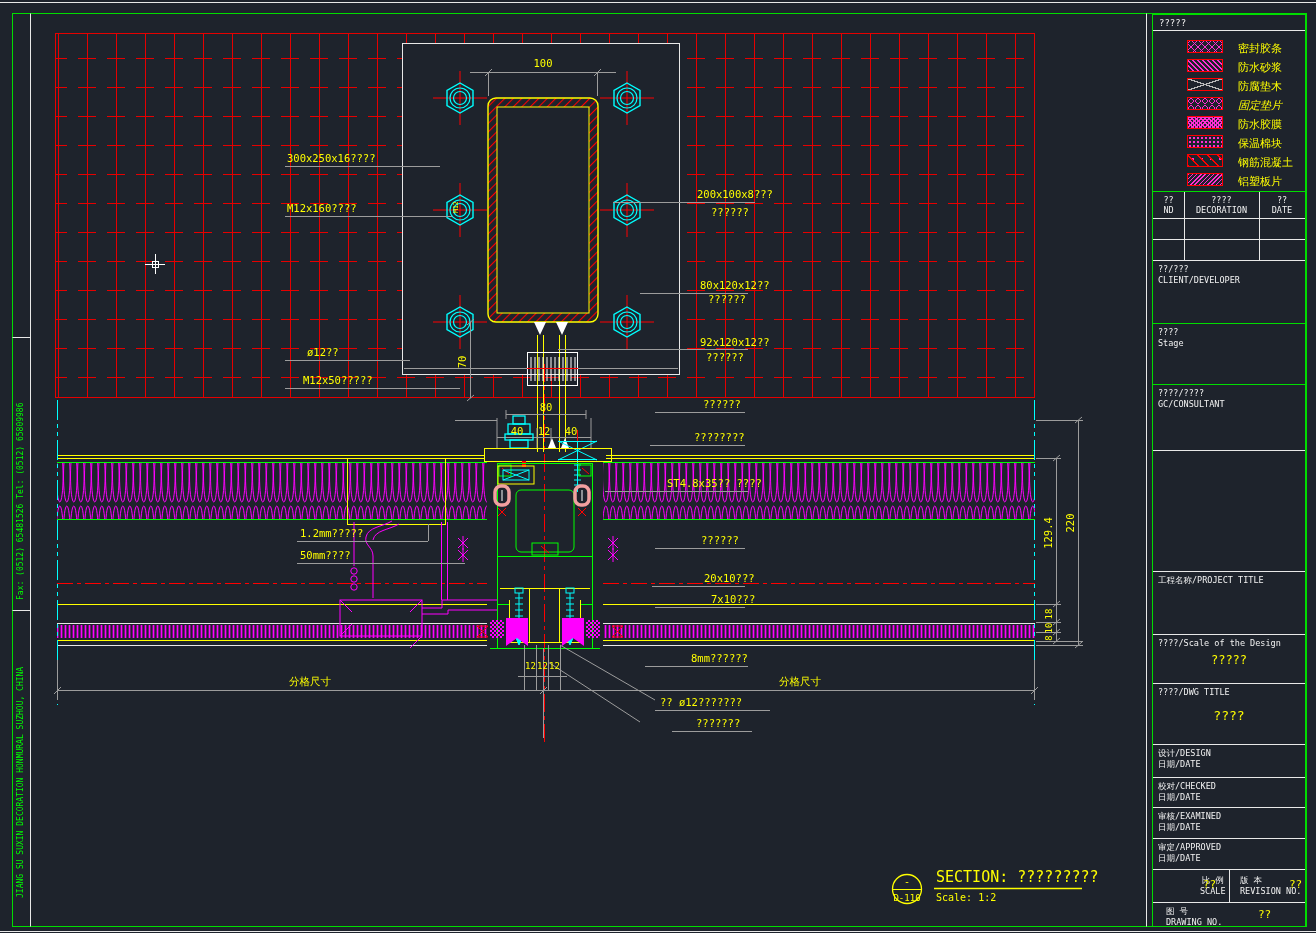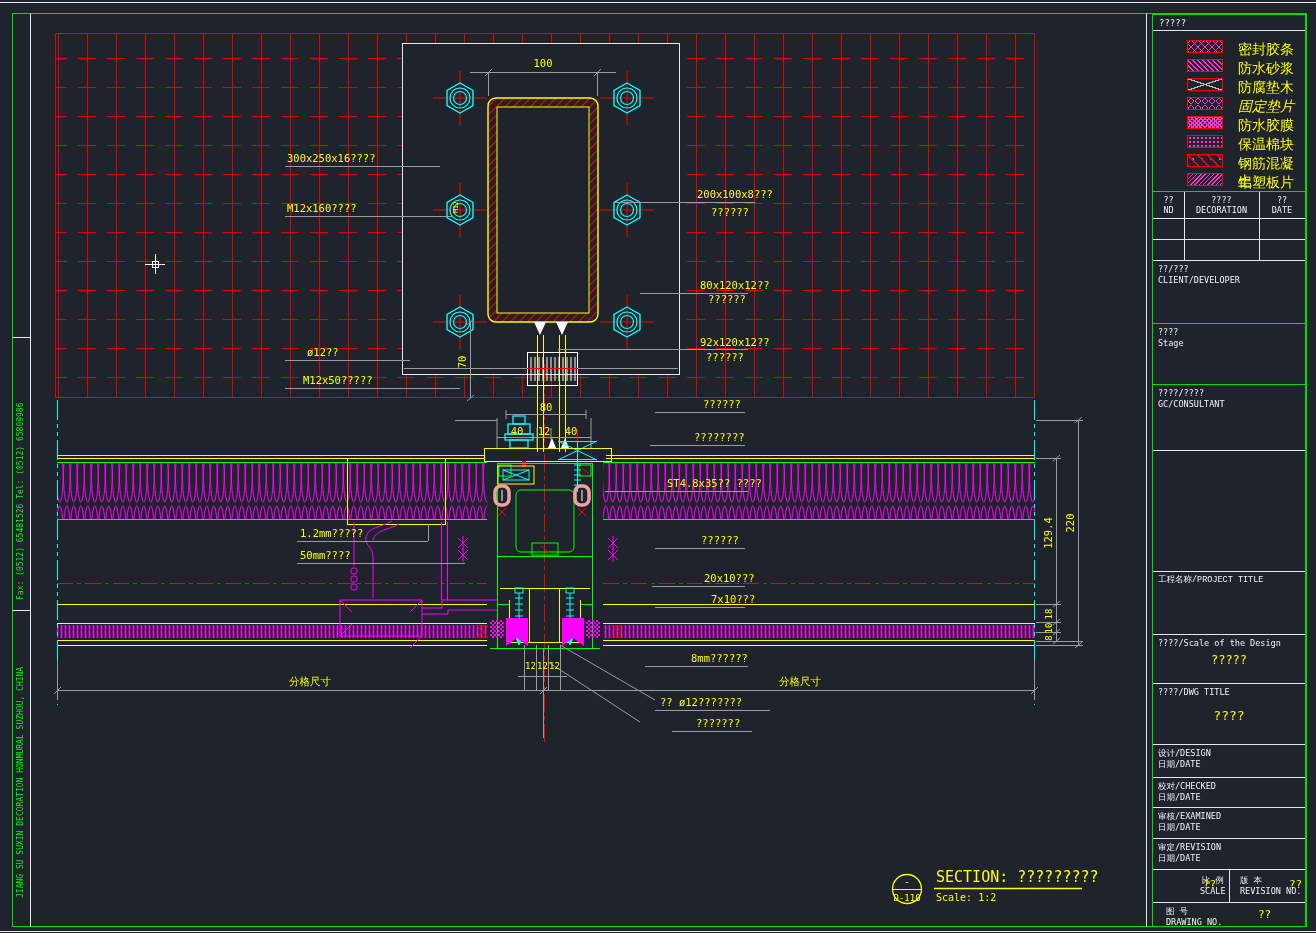--- a/index.html
+++ b/index.html
@@ -11,21 +11,21 @@
           border:1px solid #00dd00;box-sizing:border-box;}
   .tb-sec{position:absolute;left:0;width:152px;box-sizing:border-box;}
   .div-w{border-top:1px solid #e8e8e8;}
   .div-g{border-top:1px solid #00dd00;}
   .tb-txt{color:#f2f2f2;font-size:8.5px;line-height:11px;padding:3px 0 0 5px;white-space:pre-line;}
   .tb-val{color:#ffff00;text-align:center;font-size:12px;}
   
   .lg-head{color:#f2f2f2;font-size:9px;padding:3px 0 2px 6px;border-bottom:1px solid #e8e8e8;}
   .lg-row{position:absolute;left:0;width:152px;height:19px;}
   .lg-sw{position:absolute;left:34px;top:2px;width:36px;height:13px;border:1px solid #ff0000;box-sizing:border-box;background:#1e232c;}
-  .lg-lb{position:absolute;left:85px;top:3px;color:#ffff00;font-size:14px;}
+  .lg-lb{position:absolute;left:85px;top:3px;color:#ffff00;font-size:11px;}
   .p1{background-image:repeating-linear-gradient(45deg,#ff2fd2 0 1px,transparent 1px 5px),repeating-linear-gradient(-45deg,#ff2fd2 0 1px,transparent 1px 5px);}
   .p2{background-image:repeating-linear-gradient(45deg,#ff2fd2 0 1.2px,transparent 1.2px 3.5px);}
   .p3{background-image:linear-gradient(to bottom right,transparent 47%,#b9b9b9 47% 53%,transparent 53%),linear-gradient(to bottom left,transparent 47%,#b9b9b9 47% 53%,transparent 53%);}
   .p4{background-image:radial-gradient(circle 3px at 3px 3px,transparent 1.7px,#ff2fd2 1.8px 2.6px,transparent 2.7px);background-size:7px 7px;}
   .p5{background-image:repeating-linear-gradient(45deg,#ff2fd2 0 1.4px,transparent 1.4px 3px),repeating-linear-gradient(-45deg,#ff2fd2 0 1.4px,transparent 1.4px 3px);}
   .p6{background-image:radial-gradient(circle 2px at 2px 2px,#ff2fd2 1.2px,transparent 1.3px);background-size:4px 4px;}
   .p7{background-image:repeating-linear-gradient(45deg,#ff0000 0 1px,transparent 1px 7px),radial-gradient(circle 1.5px at 5px 4px,#ff2fd2 1px,transparent 1.2px);background-size:auto,9px 8px;}
   .p8{background-image:repeating-linear-gradient(135deg,#ff2fd2 0 1px,transparent 1px 3px),repeating-linear-gradient(0deg,transparent 0 3px,#1e232c 3px 4px);}
   
   .rt-cell{position:absolute;color:#f2f2f2;font-size:8.5px;line-height:10px;text-align:center;white-space:pre-line;}
@@ -473,42 +473,42 @@
   <div class="tb-sec div-w" style="top:245px;height:63px;">
     <div class="tb-txt"><span>??/???</span><br><span>CLIENT/DEVELOPER</span></div>
   </div>
   <div class="tb-sec div-g" style="top:308px;height:61px;">
     <div class="tb-txt"><span>????</span><br><span>Stage</span></div>
   </div>
   <div class="tb-sec div-g" style="top:369px;height:66px;">
     <div class="tb-txt"><span>????/????</span><br><span>GC/CONSULTANT</span></div>
   </div>
   <div class="tb-sec div-w" style="top:435px;height:121px;"></div>
-  <div class="tb-sec div-w" style="top:556px;height:63px;font-family:Liberation Mono, monospace;">
+  <div class="tb-sec div-w" style="top:556px;height:63px;">
     <div class="tb-txt">工程名称/PROJECT TITLE</div>
   </div>
   <div class="tb-sec div-w" style="top:619px;height:49px;">
     <div class="tb-txt">????/Scale of the Design</div>
     <div class="tb-val" style="margin-top:4px;">?????</div>
   </div>
   <div class="tb-sec div-w" style="top:668px;height:61px;">
     <div class="tb-txt">????/DWG TITLE</div>
     <div class="tb-val" style="margin-top:10px;font-size:13px;">????</div>
   </div>
   <div class="tb-sec div-w" style="top:729px;height:33px;">
     <div class="tb-txt"><span>设计/DESIGN</span><br><span>日期/DATE</span></div>
   </div>
   <div class="tb-sec div-w" style="top:762px;height:30px;">
     <div class="tb-txt"><span>校对/CHECKED</span><br><span>日期/DATE</span></div>
   </div>
   <div class="tb-sec div-w" style="top:792px;height:31px;">
     <div class="tb-txt"><span>审核/EXAMINED</span><br><span>日期/DATE</span></div>
   </div>
   <div class="tb-sec div-w" style="top:823px;height:31px;">
-    <div class="tb-txt"><span>审定/REVISION</span><br><span>日期/DATE</span></div>
+    <div class="tb-txt"><span>审定/APPROVED</span><br><span>日期/DATE</span></div>
   </div>
   <div class="tb-sec div-w" style="top:854px;height:33px;">
     <div class="vline" style="left:76px;top:0;height:33px;"></div>
     <div class="tb-txt" style="position:absolute;left:6px;top:2px;text-align:center;margin-left:36px;"><span>比 例</span><br><span>SCALE</span></div>
     <div style="position:absolute;left:50px;top:8px;color:#ffff00;font-size:11px;">??</div>
     <div class="tb-txt" style="position:absolute;left:82px;top:2px;"><span>版 本</span><br><span>REVISION NO.</span></div>
     <div style="position:absolute;left:136px;top:8px;color:#ffff00;font-size:11px;">??</div>
   </div>
   <div class="tb-sec div-w" style="top:887px;height:24px;">
     <div class="tb-txt" style="position:absolute;left:8px;top:0;"><span>图 号</span><br><span>DRAWING NO.</span></div>

